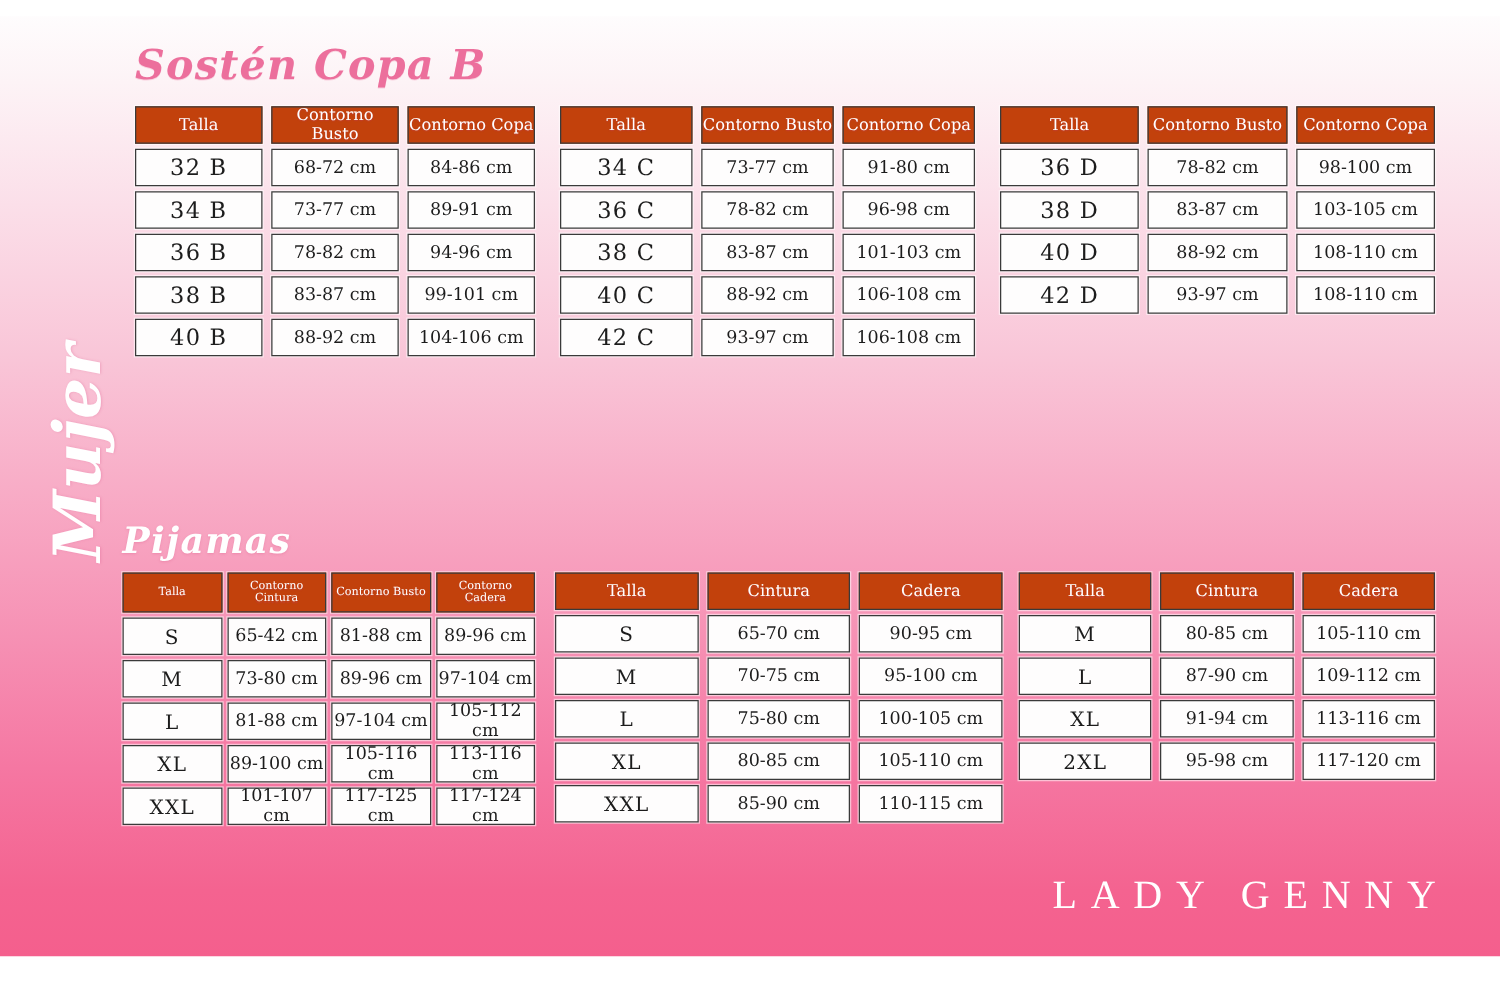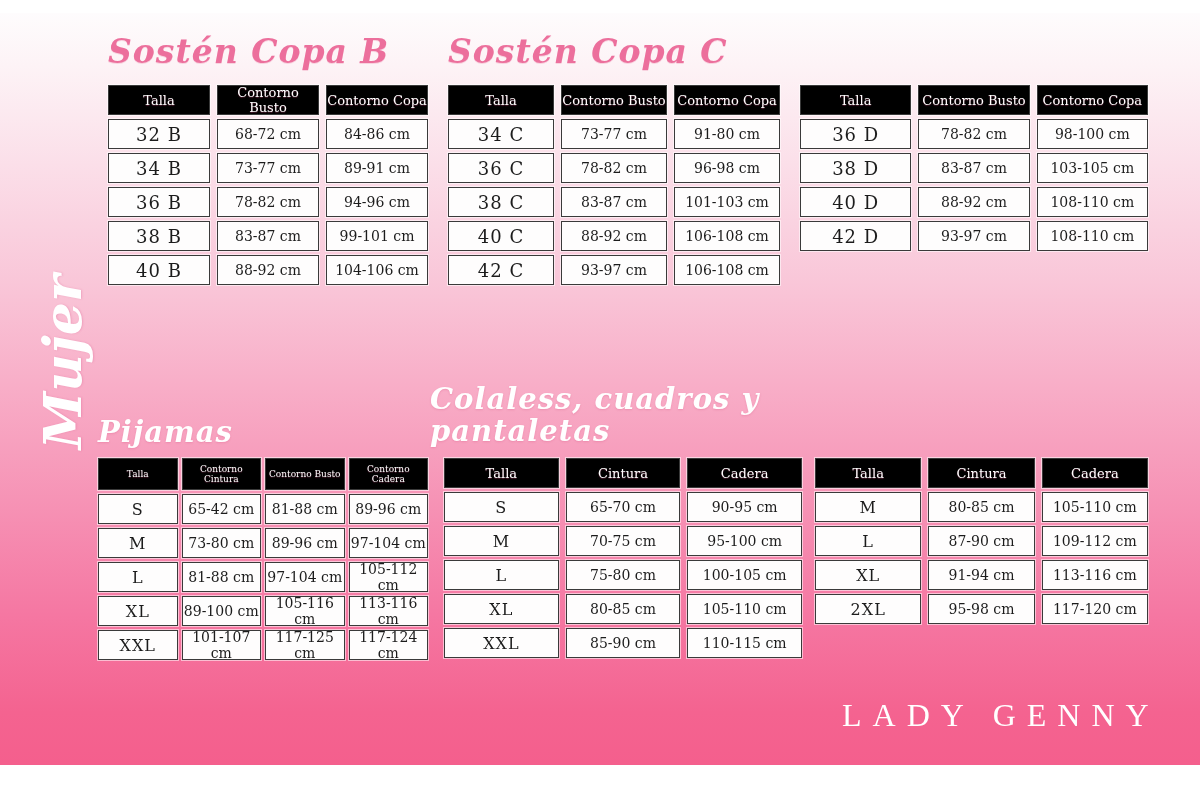--- a/index.html
+++ b/index.html
@@ -47,21 +47,21 @@
     display:flex;align-items:center;justify-content:center;
     text-align:center;
     border:1px solid #3a3a3a;
     box-shadow:0 0 0 1px rgba(255,255,255,.55);
     height:28px;
     background:#fefdfd;
     color:#1c1c1c;
     font-size:14px;
   }
   .cell.header{
-    background:#000000;
+    background:#c2410c;
     color:#fff;
     font-size:13px;
     height:28px;
     text-shadow:0 1px 1px rgba(190,60,110,.4);
   }
   .small-head .cell.header{font-size:9px;line-height:1.15;padding:1px 2px;}
   .cell.talla{font-size:18px;letter-spacing:1px;}
   .t-pijamas .cell.talla,.t-colaless .cell.talla,.t-plus .cell.talla{font-size:16px;}
 
   .vertical-label{
@@ -102,21 +102,20 @@
       <div class="cell data">78-82 cm</div>
       <div class="cell data">94-96 cm</div>
       <div class="cell data talla">38 B</div>
       <div class="cell data">83-87 cm</div>
       <div class="cell data">99-101 cm</div>
       <div class="cell data talla">40 B</div>
       <div class="cell data">88-92 cm</div>
       <div class="cell data">104-106 cm</div>
     </div>
 
-  <h2 class="title pink t-copa-c-title">Sostén Copa C</h2>
   <div class="size-table t-copa-c">
       <div class="cell header">Talla</div>
       <div class="cell header">Contorno Busto</div>
       <div class="cell header">Contorno Copa</div>
       <div class="cell data talla">34 C</div>
       <div class="cell data">73-77 cm</div>
       <div class="cell data">91-80 cm</div>
       <div class="cell data talla">36 C</div>
       <div class="cell data">78-82 cm</div>
       <div class="cell data">96-98 cm</div>
@@ -170,21 +169,20 @@
       <div class="cell data talla">XL</div>
       <div class="cell data">89-100 cm</div>
       <div class="cell data">105-116 cm</div>
       <div class="cell data">113-116 cm</div>
       <div class="cell data talla">XXL</div>
       <div class="cell data">101-107 cm</div>
       <div class="cell data">117-125 cm</div>
       <div class="cell data">117-124 cm</div>
     </div>
 
-  <h2 class="title white t-colaless-title">Colaless, cuadros y pantaletas</h2>
   <div class="size-table t-colaless">
       <div class="cell header">Talla</div>
       <div class="cell header">Cintura</div>
       <div class="cell header">Cadera</div>
       <div class="cell data talla">S</div>
       <div class="cell data">65-70 cm</div>
       <div class="cell data">90-95 cm</div>
       <div class="cell data talla">M</div>
       <div class="cell data">70-75 cm</div>
       <div class="cell data">95-100 cm</div>

